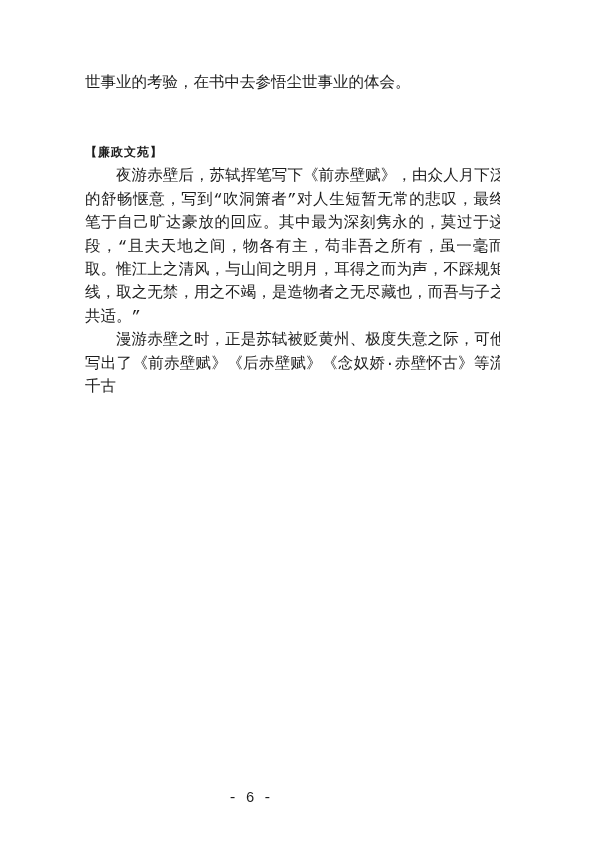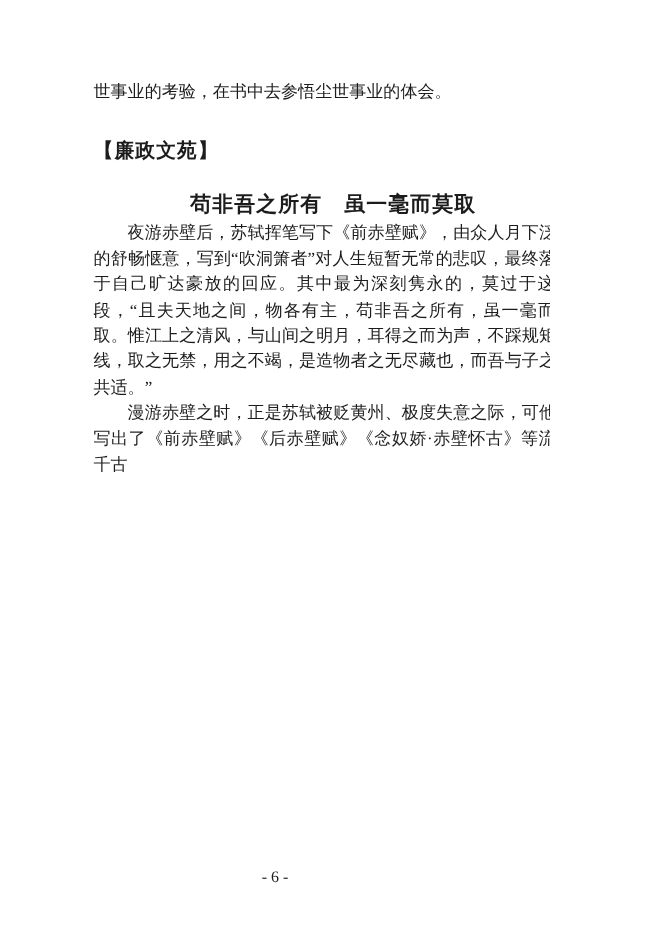--- a/index.html
+++ b/index.html
@@ -6,21 +6,21 @@
     margin: 0;
     padding: 0;
     background: #ffffff;
   }
   .page {
     position: relative;
     width: 500px;
     height: 849px;
     background: #ffffff;
     overflow: hidden;
-    font-family: Liberation Serif, serif;
+    font-family: Liberation Mono, monospace;
     color: #1c1c1c;
   }
   .content {
     position: absolute;
     left: 85px;
     top: 72px;
     width: 436px;
   }
   .content p {
     margin: 0;
@@ -28,22 +28,22 @@
     line-height: 23.4px;
     text-align: justify;
     text-justify: inter-character;
     text-indent: 2em;
     word-break: break-all;
   }
   .content p.no-indent {
     text-indent: 0;
   }
   .section-header {
-    margin-top: 30px;
-    font-size: 18px;
+    margin-top: 46px;
+    font-size: 12px;
     font-weight: bold;
     line-height: 24px;
     letter-spacing: 1px;
   }
   .article-title {
     margin: 24px 0 0 0;
     font-size: 19px;
     font-weight: bold;
     line-height: 27px;
     text-align: center;
@@ -65,20 +65,19 @@
 </style>
 </head>
 <body>
 
 <div class="page">
   <div class="content">
     <p class="no-indent">世事业的考验，在书中去参悟尘世事业的体会。</p>
 
     <div class="section-header">【廉政文苑】</div>
 
-    <h1 class="article-title">苟非吾之所有　虽一毫而莫取</h1>
 
     <p>夜游赤壁后，苏轼挥笔写下《前赤壁赋》，由众人月下泛舟的舒畅惬意，写到“吹洞箫者”对人生短暂无常的悲叹，最终落笔于自己旷达豪放的回应。其中最为深刻隽永的，莫过于这一段，“且夫天地之间，物各有主，苟非吾之所有，虽一毫而莫取。惟江上之清风，与山间之明月，耳得之而为声，不踩规矩红线，取之无禁，用之不竭，是造物者之无尽藏也，而吾与子之所共适。”</p>
     <p>漫游赤壁之时，正是苏轼被贬黄州、极度失意之际，可他却写出了《前赤壁赋》《后赤壁赋》《念奴娇·赤壁怀古》等流传千古</p>
   </div>
 
   <div class="page-footer">- 6 -</div>
 </div>
 
 </body></html>

